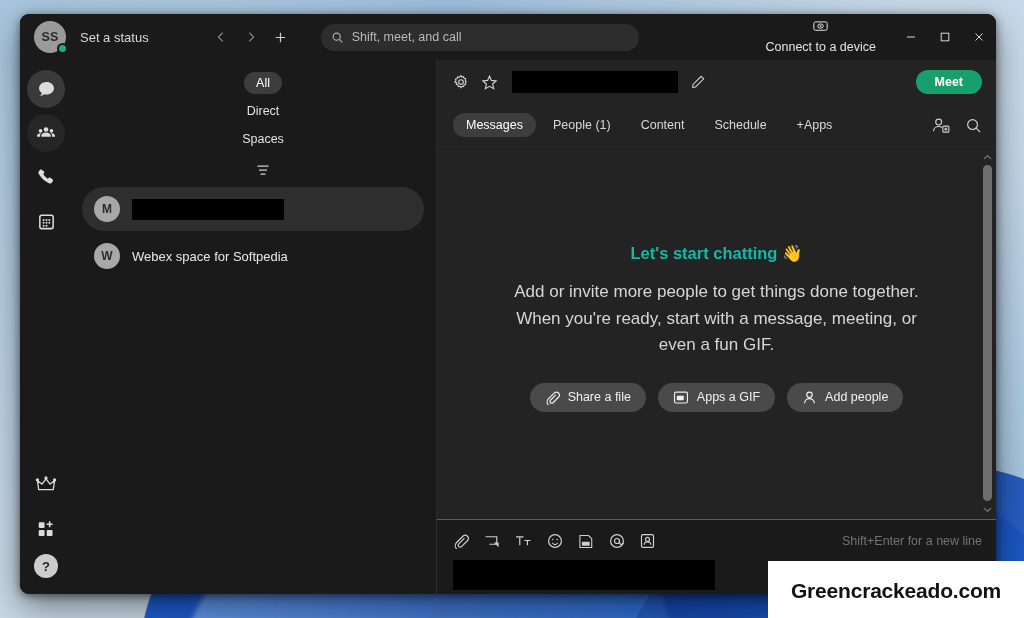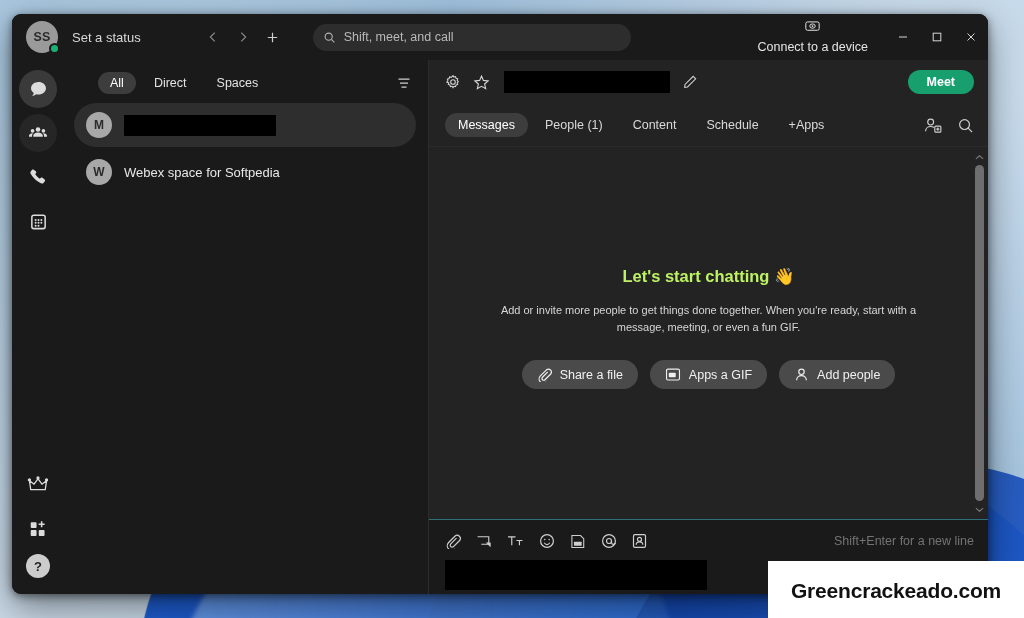--- a/index.html
+++ b/index.html
@@ -54,21 +54,21 @@
     width: 500px; height: 330px;
     background: linear-gradient(100deg, rgba(160,200,245,.55), rgba(70,140,225,.2));
     border-radius: 65% 70% 40% 50% / 80% 80% 40% 42%;
     transform: rotate(-10deg);
     filter: blur(2px);
   }
 
   
   .win {
     position: absolute;
-    left: 12px; top: 14px;
+    left: 20px; top: 14px;
     width: 976px; height: 580px;
     background: #1a1a1a;
     border-radius: 9px;
     overflow: hidden;
     box-shadow: 0 12px 34px rgba(0,0,0,.45), 0 2px 8px rgba(0,0,0,.5);
     display: flex;
     flex-direction: column;
     color: #e6e6e6;
   }
 
@@ -162,20 +162,21 @@
     width: 364px;
     background: #1a1a1a;
     flex: 0 0 364px;
     display: flex; flex-direction: column;
     padding-top: 6px;
   }
   .filters {
     display: flex; align-items: center;
     padding: 6px 16px 6px 34px;
     gap: 6px;
+    flex-direction: column;
   }
   .fpill {
     font-size: 12.5px; color: #e2e2e2;
     padding: 4px 12px; border-radius: 13px;
   }
   .fpill.sel { background: #3d3d3d; color: #ffffff; }
   .filters .sp { flex: 1; }
   .filter-icon { color: #cfcfcf; display: flex; }
 
   .space-row {
@@ -249,25 +250,25 @@
   .msgarea {
     flex: 1;
     background: #232323;
     position: relative;
     display: flex; align-items: center; justify-content: center;
     min-height: 0;
     border-top: 1px solid #2a2a2a;
   }
   .empty { text-align: center; width: 420px; margin-top: -10px; }
   .empty h2 {
-    font-size: 16.5px; font-weight: 700; color: #bef264;
+    font-size: 16.5px; font-weight: 700; color: #14b8a6;
     margin-bottom: 16px;
   }
   .empty p {
-    font-size: 11px; color: #d6d6d6; line-height: 1.55;
+    font-size: 17px; color: #d6d6d6; line-height: 1.55;
     margin-bottom: 24px;
   }
   .empty-actions { display: flex; justify-content: center; gap: 12px; }
   .eb {
     display: flex; align-items: center; gap: 8px;
     background: #4a4a4a; color: #f0f0f0;
     font-size: 12.5px;
     padding: 7px 15px; border-radius: 16px;
     white-space: nowrap;
   }

